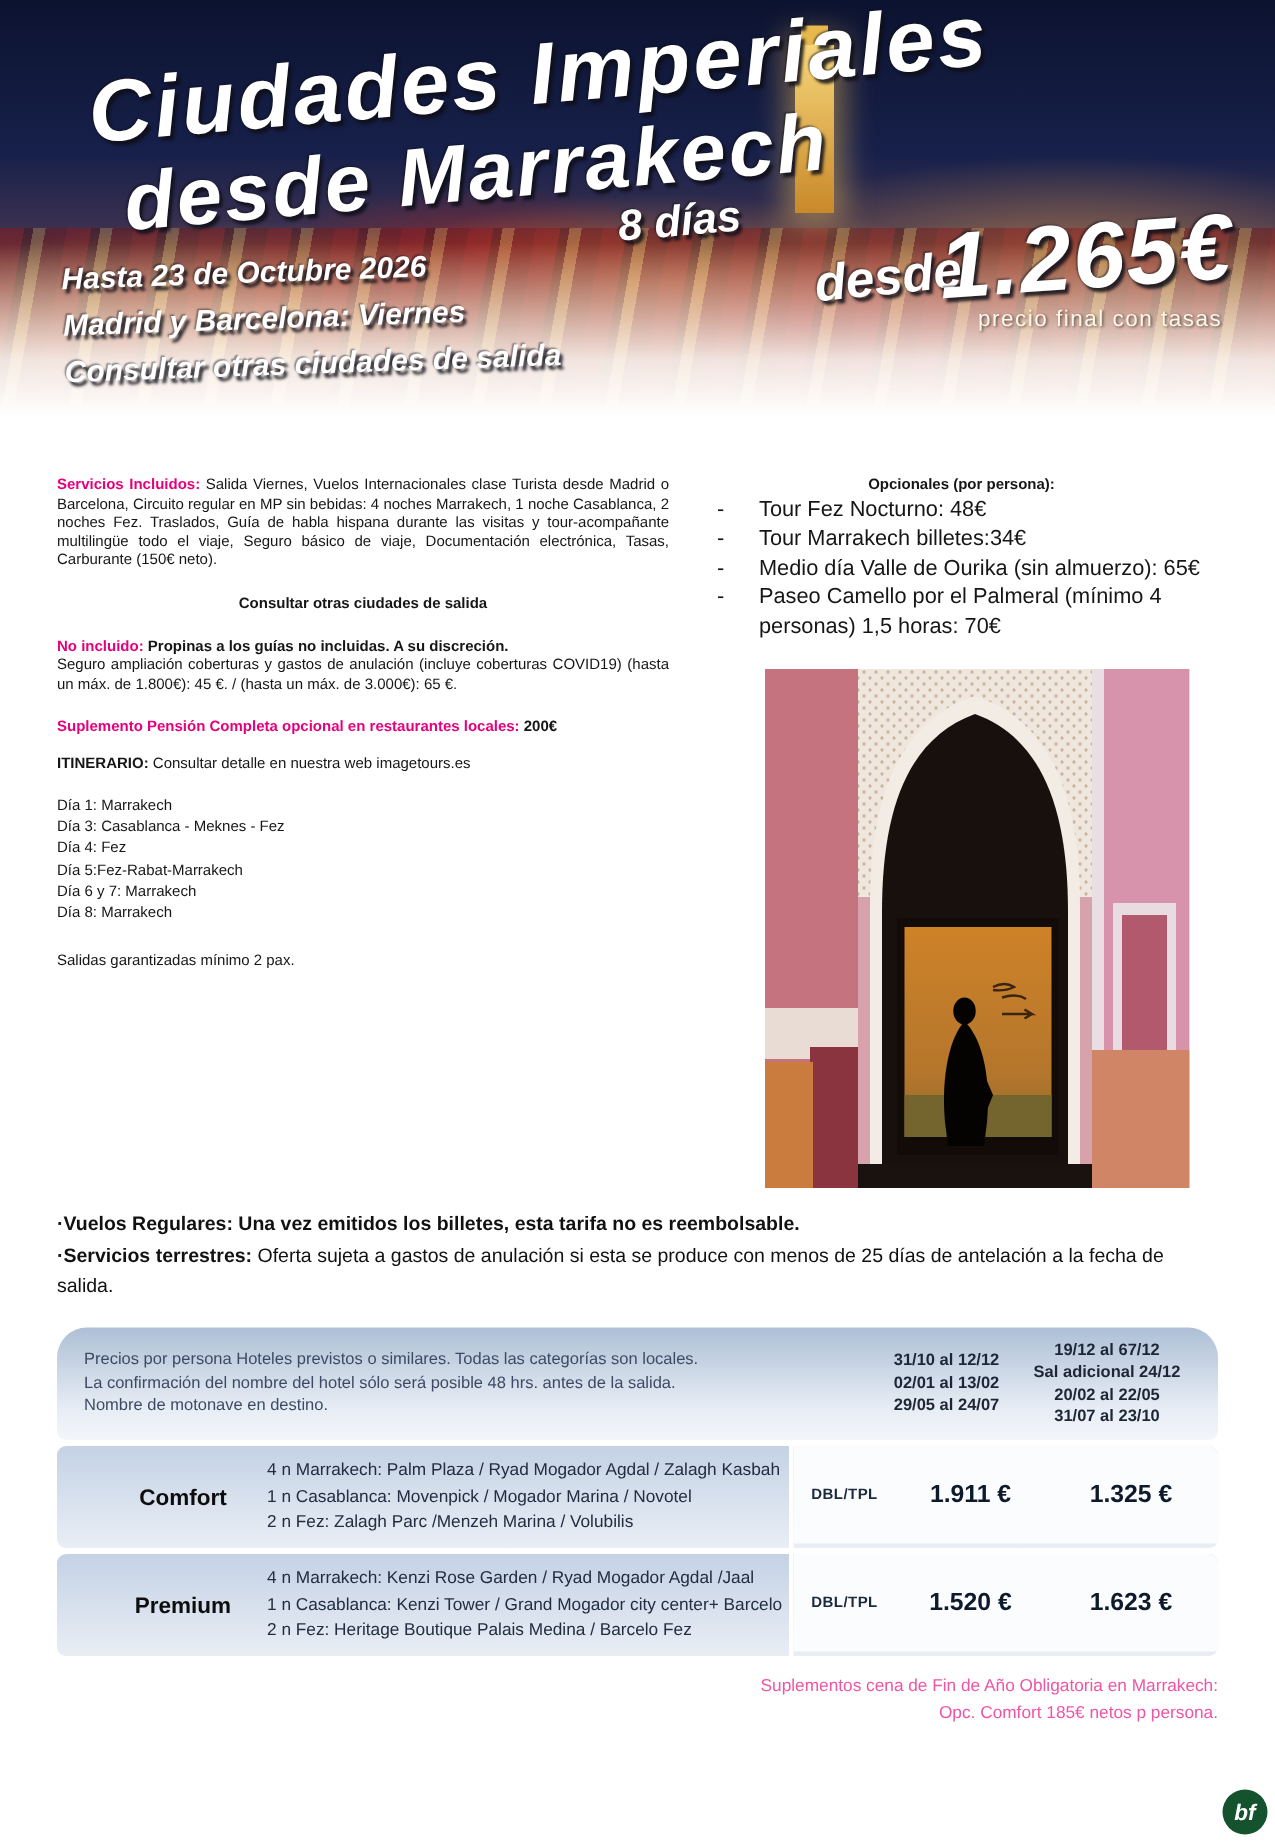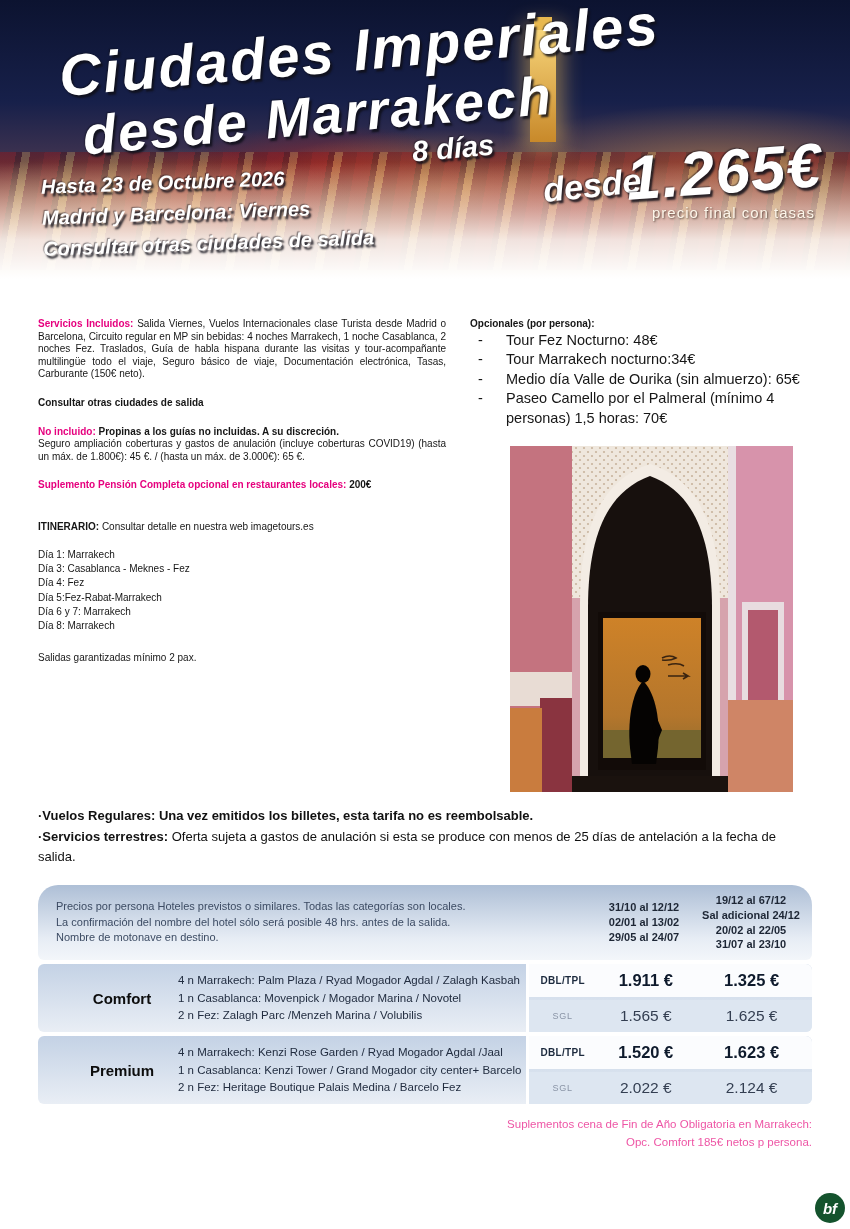--- a/index.html
+++ b/index.html
@@ -43,51 +43,51 @@
   .hero-desde { position:absolute; left:543px; top:166px; font-size:34px; transform:rotate(-6deg); }
   .hero-price { position:absolute; left:626px; top:136px; font-size:62px; letter-spacing:1px; transform:rotate(-4deg); white-space:nowrap; }
   .hero-pricenote { position:absolute; left:652px; top:204px; font-size:15px; color:#fdf6ea; letter-spacing:1px;
     text-shadow:1px 1px 2px rgba(40,30,20,.7); }
 
   
   .cols { display:flex; padding:0 38px; margin-top:18px; }
   .col-l { width:408px; }
   .col-r { flex:1; padding-left:24px; }
 
-  .magenta { color:#e6007e; font-weight:bold; }
+  .magenta { color:#e6007e; font-weight:bold;text-align:center; }
   .body-txt { font-size:10px; line-height:1.26; color:#161616; }
   .just { text-align:justify; }
   .b { font-weight:bold; }
 
   .blk { margin-top:16px; }
   .days { margin-top:14px; line-height:1.44; }
   .opt-item { display:flex; font-size:14.5px; line-height:1.35; color:#161616; }
   .opt-item::before { content:"-"; width:28px; padding-left:8px; flex:none; }
 
   .photo { margin:18px 0 0 40px; width:283px; height:346px; display:block; }
 
   .notes { padding:0 38px; margin-top:14px; font-size:13px; line-height:1.55; color:#111; }
 
   
   .pricetable { margin:18px 38px 0; width:774px; font-family:"Liberation Sans", sans-serif; }
   .tbl-head { display:flex; align-items:center; min-height:60px;
     background:linear-gradient(#aebfd6, #e7edf5 72%, #f3f6fa);
-    border-radius:20px 20px 6px 6px; padding:8px 0 8px 18px; }
+    border-radius:20px 20px 6px 6px; padding:8px 13px 8px 18px; }
   .tbl-info { flex:1; font-size:11px; color:#3c4b63; line-height:1.45; }
   .head-spacer { width:68px; }
   .head-col { text-align:center; font-weight:bold; font-size:11px; color:#1d2635; line-height:1.35; }
   .w-p1 { width:100px; } .w-p2 { width:118px; padding-right:4px; }
 
   .trow { display:flex; margin-top:4px; min-height:68px;
     background:linear-gradient(#c4d2e5, #e9eef5); border-radius:6px; overflow:hidden; }
   .row-cat { width:112px; display:flex; align-items:center; justify-content:center;
     font-weight:bold; font-size:15px; color:#0d0d0d;margin-left:28px; }
   .row-hotels { flex:1; display:flex; flex-direction:column; justify-content:center;
     font-size:11.5px; color:#222d40; line-height:1.5; padding-right:4px; }
-  .price-panel { width:286px; display:flex; flex-direction:column; border-left:3px solid #fff; }
+  .price-panel { width:286px; display:flex; flex-direction:row; border-left:3px solid #fff; }
   .strip { flex:1; display:flex; align-items:center; }
   .strip-dbl { background:#fbfcfe; margin-bottom:3px; }
   .strip-sgl { background:#dde6f1; }
   .lab { width:68px; text-align:center; }
   .strip-dbl .lab { font-weight:bold; font-size:10px; letter-spacing:.3px; color:#1c2a3e; }
   .strip-sgl .lab { font-size:9px; letter-spacing:.8px; color:#8a94a6; }
   .pv { text-align:center; }
   .strip-dbl .pv { font-weight:bold; font-size:16.5px; color:#0e1a2c; }
   .strip-sgl .pv { font-size:15.5px; color:#333e51; }
 
@@ -126,39 +126,39 @@
     <div class="col-l">
       <p class="body-txt just"><span class="magenta">Servicios Incluidos:</span><span> Salida Viernes, Vuelos Internacionales clase Turista desde Madrid o Barcelona, Circuito regular en MP sin bebidas: 4 noches Marrakech, 1 noche Casablanca, 2 noches Fez. Traslados, Guía de habla hispana durante las visitas y tour-acompañante multilingüe todo el viaje, Seguro básico de viaje, Documentación electrónica, Tasas, Carburante (150€ neto).</span></p>
 
       <p class="body-txt blk magenta">Consultar otras ciudades de salida</p>
 
       <p class="body-txt just blk"><span class="magenta">No incluido:</span><span class="b"> Propinas a los guías no incluidas. A su discreción.</span></p>
       <p class="body-txt just">Seguro ampliación coberturas y gastos de anulación (incluye coberturas COVID19)  (hasta un máx. de 1.800€): 45 €. / (hasta un máx. de 3.000€): 65 €.</p>
 
       <p class="body-txt just blk"><span class="magenta">Suplemento Pensión Completa opcional en restaurantes locales: </span><span class="b">200€</span></p>
 
-      <p class="body-txt" style="margin-top:29px"><span class="b">ITINERARIO: </span><span>Consultar detalle en nuestra web imagetours.es</span></p>
+      <p class="body-txt" style="margin-top:12px"><span class="b">ITINERARIO: </span><span>Consultar detalle en nuestra web imagetours.es</span></p>
 
       <div class="body-txt days">
         <div>Día 1: Marrakech</div>
         <div>Día 3: Casablanca - Meknes - Fez</div>
         <div>Día 4: Fez</div>
         <div>Día 5:Fez-Rabat-Marrakech</div>
         <div>Día 6 y 7: Marrakech</div>
         <div>Día 8: Marrakech</div>
       </div>
 
       <p class="body-txt" style="margin-top:18px">Salidas garantizadas mínimo 2 pax.</p>
     </div>
 
     <div class="col-r">
       <p class="body-txt magenta">Opcionales (por persona):</p>
       <div>
         <div class="opt-item">Tour Fez Nocturno: 48€</div>
-        <div class="opt-item">Tour Marrakech nocturno:34€</div>
+        <div class="opt-item">Tour Marrakech billetes:34€</div>
         <div class="opt-item">Medio día Valle de Ourika (sin almuerzo): 65€</div>
         <div class="opt-item">Paseo Camello por el Palmeral (mínimo 4 personas) 1,5 horas: 70€</div>
       </div>
 
       <svg class="photo" viewBox="0 0 283 346">
         <defs>
           <pattern id="ornate" width="8" height="8" patternUnits="userSpaceOnUse">
             <rect width="8" height="8" fill="#efe7dd"></rect>
             <circle cx="2" cy="2" r="1.1" fill="#c9b49e"></circle>
             <circle cx="6" cy="6" r="1.1" fill="#c9b49e"></circle>

